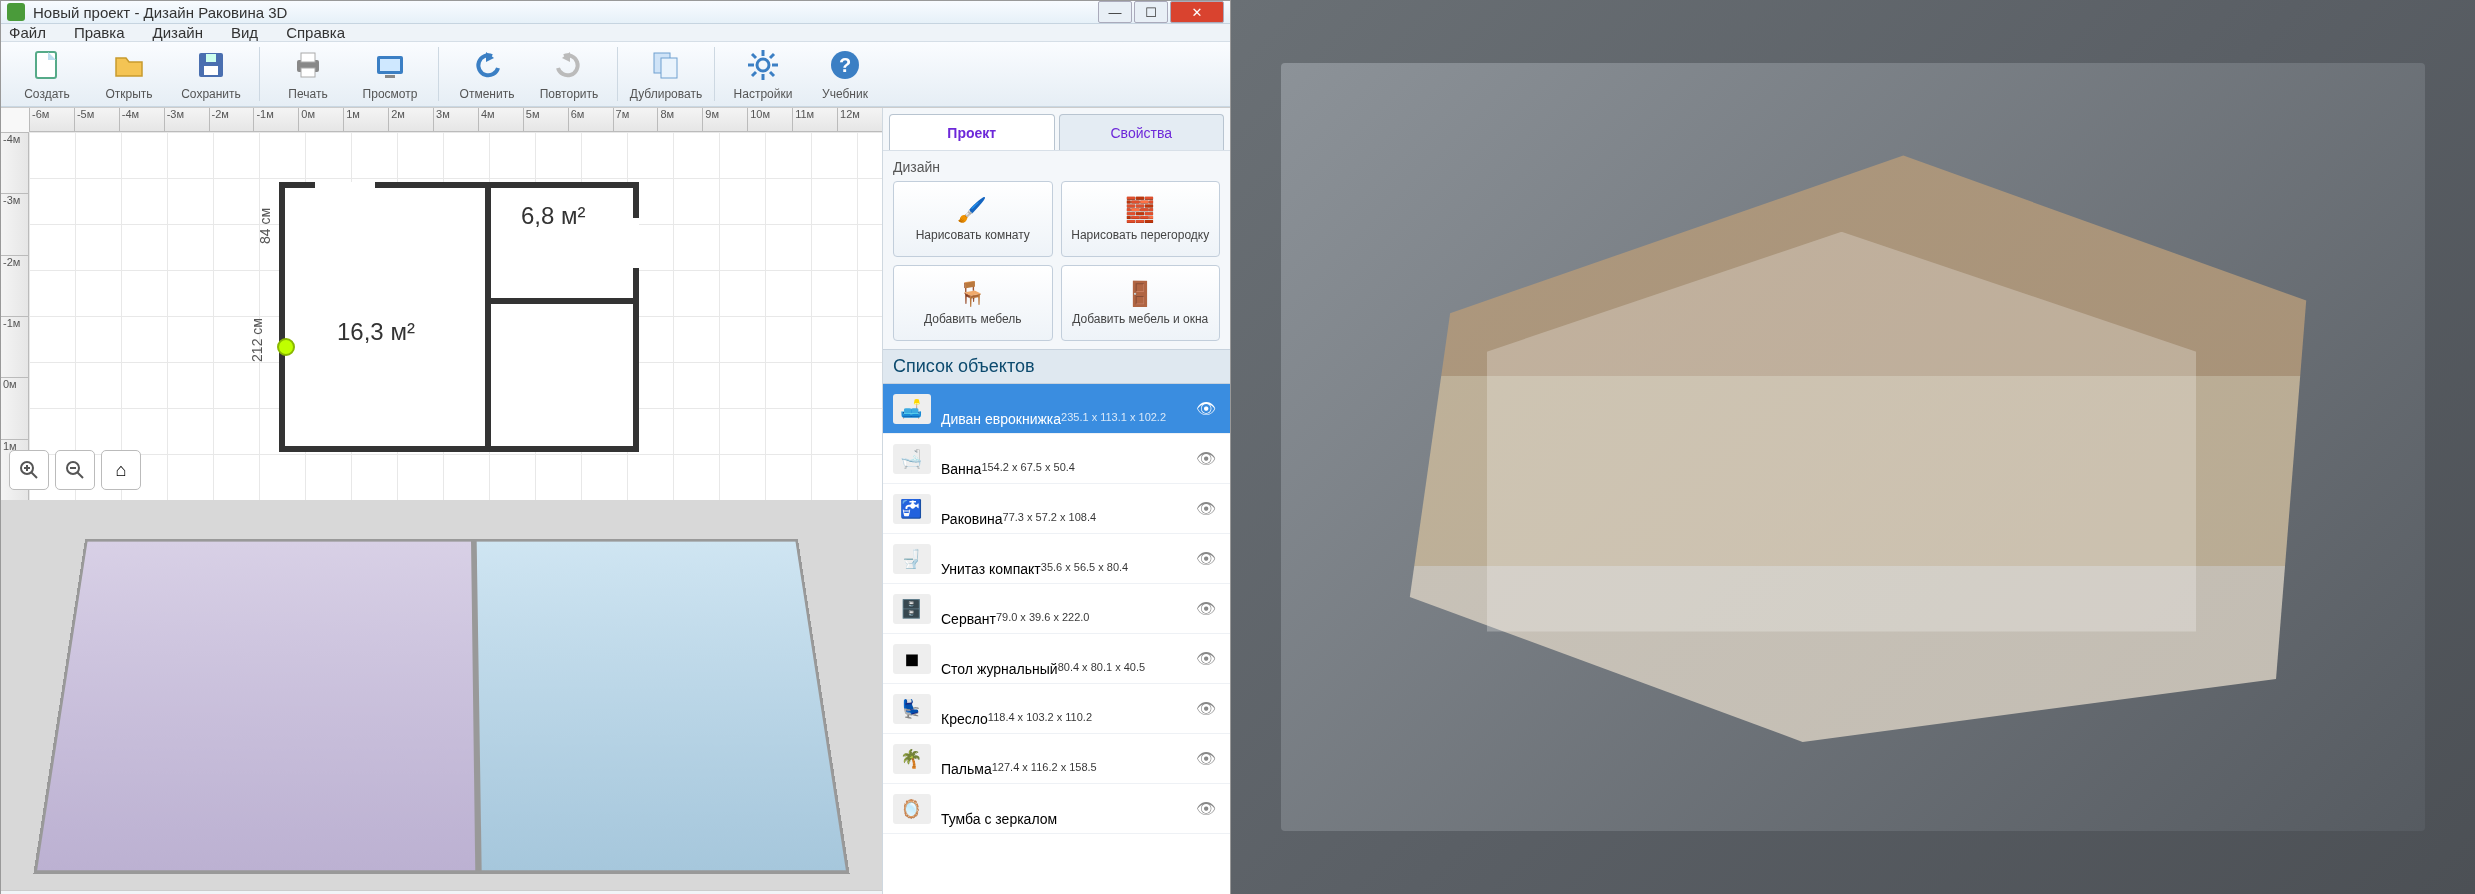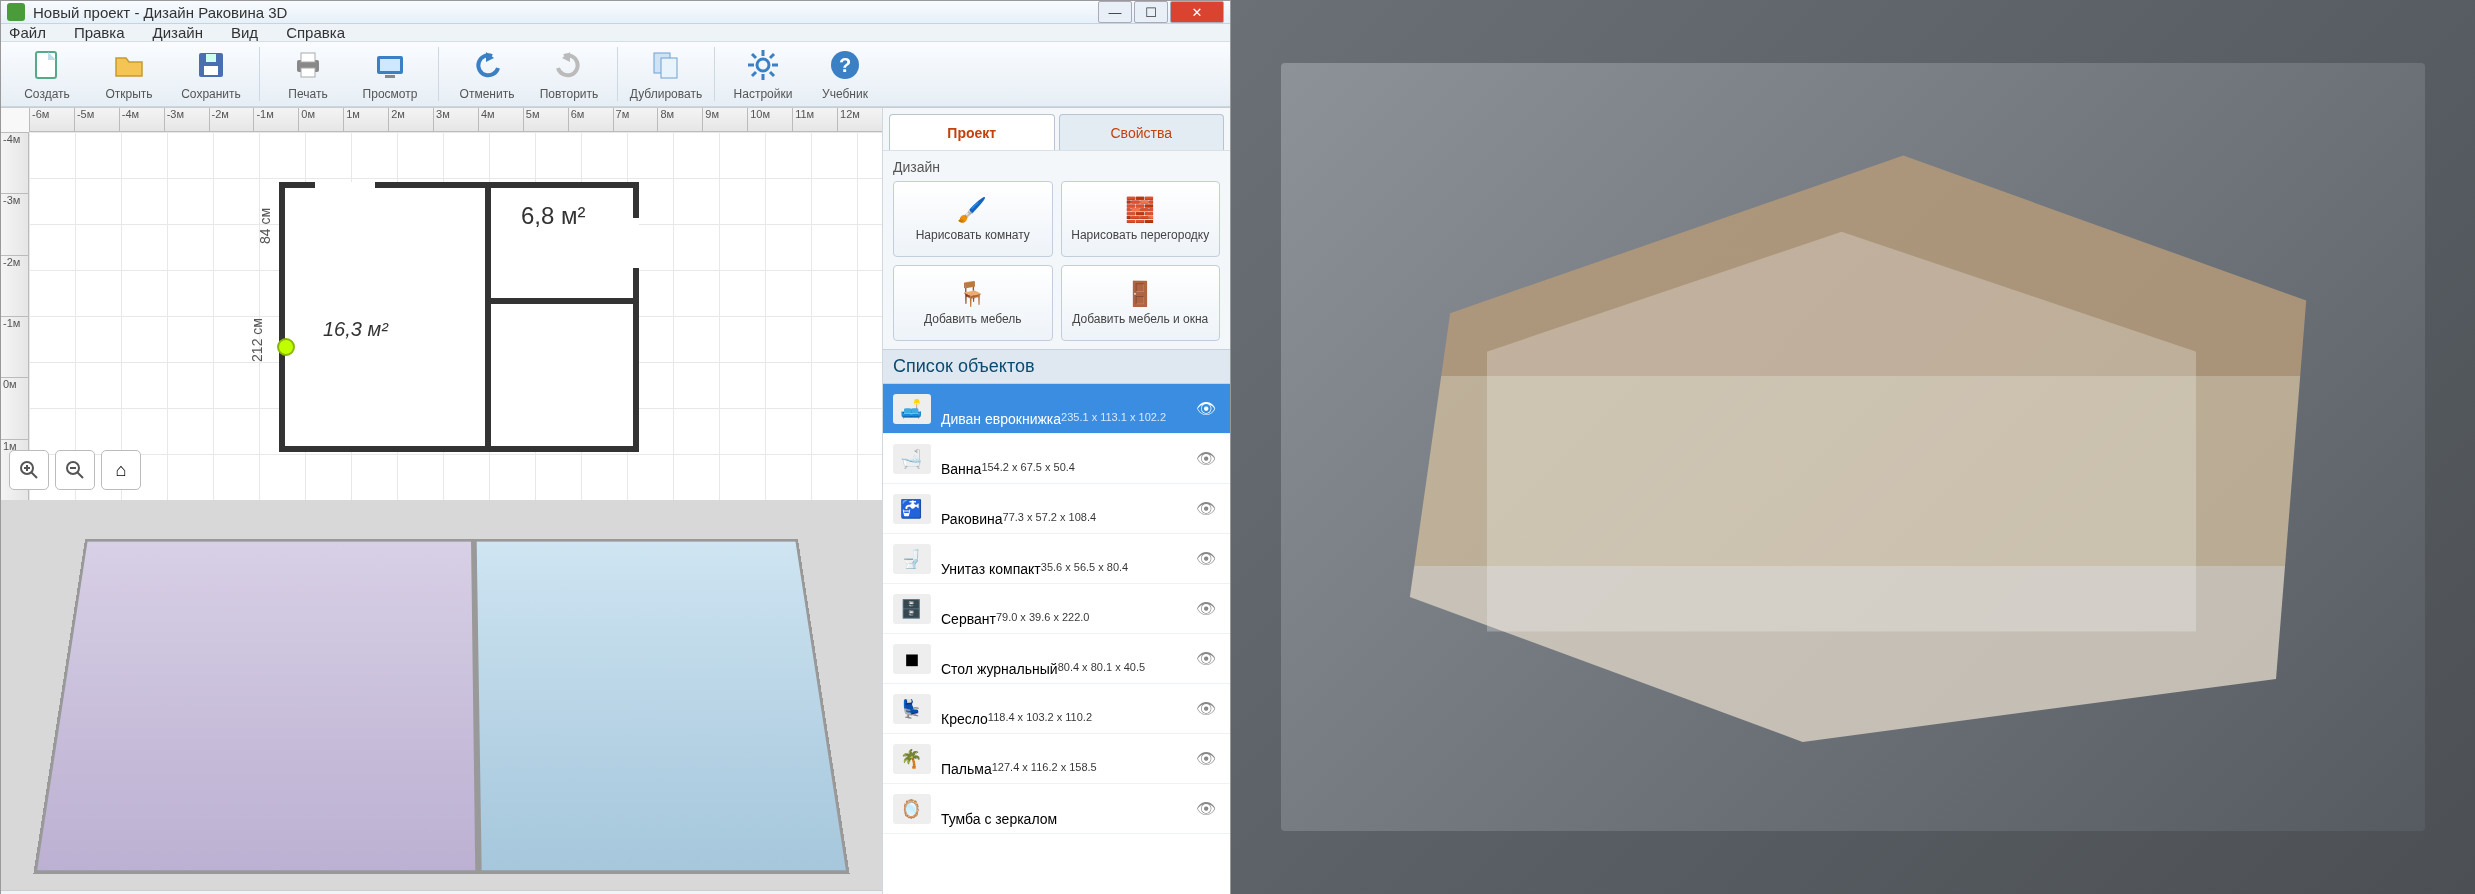--- a/index.html
+++ b/index.html
@@ -31,39 +31,39 @@
   .canvas-top { height:392px; position:relative; background:#f8f8f8; }
   .ruler-h { position:absolute; top:0; left:28px; right:0; height:24px; background:linear-gradient(#f4f4f4,#e6e6e6); border-bottom:1px solid #bbb; display:flex; font-size:11px; color:#555;}
   .ruler-h div { flex:1; border-left:1px solid #bbb; text-align:left; padding-left:2px; }
   .ruler-v { position:absolute; top:24px; left:0; bottom:0; width:28px; background:linear-gradient(90deg,#f4f4f4,#e6e6e6); border-right:1px solid #bbb; display:flex; flex-direction:column; font-size:11px; color:#555;}
   .ruler-v div { flex:1; border-top:1px solid #bbb; padding-left:2px; }
   .plan-canvas { position:absolute; top:24px; left:28px; right:0; bottom:0; background:#fff;
     background-image: linear-gradient(#e8e8e8 1px, transparent 1px), linear-gradient(90deg, #e8e8e8 1px, transparent 1px);
     background-size: 46px 46px; }
   .floorplan { position:absolute; top:50px; left:250px; width:360px; height:270px; border:6px solid #333; background:#fff;}
   .room2-label { position:absolute; top:70px; left:492px; font-size:24px; color:#333; }
-  .room1-label { position:absolute; top:186px; left:294px; font-size:20px; color:#333;font-style:italic; }
+  .room1-label { position:absolute; top:186px; left:308px; font-size:24px; color:#333; }
   .dim-label { position:absolute; font-size:14px; color:#555; }
   .marker { position:absolute; width:18px; height:18px; background:#c0ff00; border:2px solid #89b800; border-radius:50%; top:206px; left:248px;}
   .zoom-ctrls { position:absolute; bottom:10px; left:8px; display:flex; gap:6px; }
   .mini-btn { width:40px; height:40px; background:#fff; border:1px solid #bbb; border-radius:5px; display:flex; align-items:center; justify-content:center; font-size:18px;}
 
   .canvas-3d { height:390px; background:#d8d8d8; position:relative; overflow:hidden;}
   .room3d { position:absolute; inset:20px 60px; background:linear-gradient(#ecebea,#cfcfce); transform:perspective(800px) rotateX(18deg); display:flex;}
   .room3d .r1 { flex:1.2; background:linear-gradient(#d8d0e6,#bcb1d2); border:3px solid #999;}
   .room3d .r2 { flex:1; background:linear-gradient(#cfe5f2,#a6c7dc); border:3px solid #999;}
 
   .bottom-tools { height:40px; background:#f1f4f7; border-top:1px solid #ccc; display:flex; align-items:center; padding:0 10px; gap:8px;}
   .bottom-tools .mini-btn { width:34px; height:30px; font-size:15px; }
   .chk { display:flex; align-items:center; gap:6px; font-size:13px; color:#444; margin-left:auto;}
 
   
   .side-panel { width:348px; background:#f4f7fa; border-left:1px solid #cfd8e0; display:flex; flex-direction:column;}
   .tabs { display:flex; height:42px; padding:6px 6px 0; gap:4px;}
-  .tab { flex:1; border:1px solid #b8c4d0; border-bottom:none; border-radius:4px 4px 0 0; background:#e4ecf3; display:flex; align-items:center; justify-content:center; font-size:14px; color:#c2410c;}
+  .tab { flex:1; border:1px solid #b8c4d0; border-bottom:none; border-radius:4px 4px 0 0; background:#e4ecf3; display:flex; align-items:center; justify-content:center; font-size:14px; color:#6d28d9;}
   .tab.active { background:#fff; font-weight:bold;}
   .panel-section { padding:8px 10px; border-top:1px solid #d8e0e8;}
   .panel-section h4 { font-size:14px; color:#555; margin-bottom:6px; font-weight:normal;}
   .design-grid { display:grid; grid-template-columns:1fr 1fr; gap:8px;}
   .design-btn { border:1px solid #c2cedb; border-radius:4px; background:linear-gradient(#fff,#eef3f8); height:76px; display:flex; flex-direction:column; align-items:center; justify-content:center; gap:4px; font-size:12px; color:#444; text-align:center; padding:4px;}
   .design-btn .dicon { width:34px; height:28px; }
 
   .obj-header { background:#dfe8f0; padding:6px 10px; font-size:18px; color:#0c4a6e; border-top:1px solid #c7d2dd; border-bottom:1px solid #c7d2dd;}
   .obj-list { flex:1; overflow:auto; background:#fff;}
   .obj-item { display:flex; align-items:center; gap:10px; padding:6px 10px; border-bottom:1px solid #eef1f5;}

